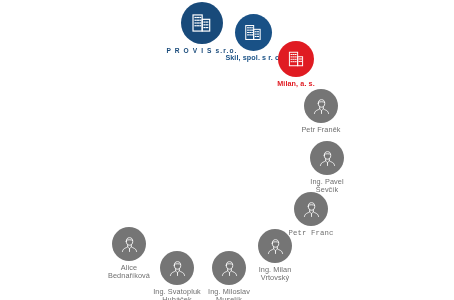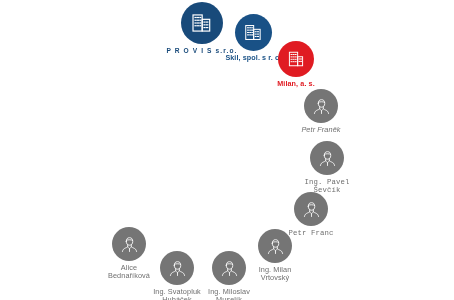--- a/index.html
+++ b/index.html
@@ -148,34 +148,34 @@
       <div class="node-circle" style="width: 34px; height: 34px; background: rgb(117, 117, 117);">
         <svg width="21" height="21" viewBox="0 0 24 24" fill="none" stroke="#ffffff" stroke-width="0.95" stroke-linecap="round" stroke-linejoin="round">
           <path d="M8.3 8.6 C8.3 5.6 9.6 4.2 12 4.2 C14.4 4.2 15.7 5.6 15.7 8.6 C15.7 11.2 14.3 12.8 12 12.8 C9.7 12.8 8.3 11.2 8.3 8.6 Z"></path>
           <path d="M8.4 7.2 C9.6 6.3 14.4 6.3 15.6 7.2"></path>
           <path d="M9.9 12.4 L9.9 14.1 C9.9 15.0 8.9 15.4 7.6 15.9 C5.6 16.7 4.3 17.7 3.9 20.0"></path>
           <path d="M14.1 12.4 L14.1 14.1 C14.1 15.0 15.1 15.4 16.4 15.9 C18.4 16.7 19.7 17.7 20.1 20.0"></path>
           <path d="M9.9 14.4 C10.5 15.6 11.2 16.4 12 16.9 C12.8 16.4 13.5 15.6 14.1 14.4"></path>
           <path d="M12 16.9 L12 20.0"></path>
         </svg>
       </div>
-      <div class="node-label" style="color: rgb(111, 111, 111); width: 94px; margin-left: -30px; margin-right: -30px; font-style: italic;">Petr Franěk</div>
+      <div class="node-label" style="color: rgb(111, 111, 111); width: 94px; margin-left: -30px; margin-right: -30px;">Petr Franěk</div>
     </div>
     <div class="node person" style="left: 310px; top: 141px; width: 34px;">
       <div class="node-circle" style="width: 34px; height: 34px; background: rgb(117, 117, 117);">
         <svg width="21" height="21" viewBox="0 0 24 24" fill="none" stroke="#ffffff" stroke-width="0.95" stroke-linecap="round" stroke-linejoin="round">
           <path d="M8.3 8.6 C8.3 5.6 9.6 4.2 12 4.2 C14.4 4.2 15.7 5.6 15.7 8.6 C15.7 11.2 14.3 12.8 12 12.8 C9.7 12.8 8.3 11.2 8.3 8.6 Z"></path>
           <path d="M8.4 7.2 C9.6 6.3 14.4 6.3 15.6 7.2"></path>
           <path d="M9.9 12.4 L9.9 14.1 C9.9 15.0 8.9 15.4 7.6 15.9 C5.6 16.7 4.3 17.7 3.9 20.0"></path>
           <path d="M14.1 12.4 L14.1 14.1 C14.1 15.0 15.1 15.4 16.4 15.9 C18.4 16.7 19.7 17.7 20.1 20.0"></path>
           <path d="M9.9 14.4 C10.5 15.6 11.2 16.4 12 16.9 C12.8 16.4 13.5 15.6 14.1 14.4"></path>
           <path d="M12 16.9 L12 20.0"></path>
         </svg>
       </div>
-      <div class="node-label" style="color: rgb(111, 111, 111); width: 94px; margin-left: -30px; margin-right: -30px; font-family: Liberation Mono, monospace;">Ing. Pavel
+      <div class="node-label" style="color: rgb(111, 111, 111); width: 94px; margin-left: -30px; margin-right: -30px;">Ing. Pavel
 Ševčík</div>
     </div>
     <div class="node person" style="left: 294px; top: 192px; width: 34px; font-family: Liberation Mono, monospace;">
       <div class="node-circle" style="width: 34px; height: 34px; background: rgb(117, 117, 117);">
         <svg width="21" height="21" viewBox="0 0 24 24" fill="none" stroke="#ffffff" stroke-width="0.95" stroke-linecap="round" stroke-linejoin="round">
           <path d="M8.3 8.6 C8.3 5.6 9.6 4.2 12 4.2 C14.4 4.2 15.7 5.6 15.7 8.6 C15.7 11.2 14.3 12.8 12 12.8 C9.7 12.8 8.3 11.2 8.3 8.6 Z"></path>
           <path d="M8.4 7.2 C9.6 6.3 14.4 6.3 15.6 7.2"></path>
           <path d="M9.9 12.4 L9.9 14.1 C9.9 15.0 8.9 15.4 7.6 15.9 C5.6 16.7 4.3 17.7 3.9 20.0"></path>
           <path d="M14.1 12.4 L14.1 14.1 C14.1 15.0 15.1 15.4 16.4 15.9 C18.4 16.7 19.7 17.7 20.1 20.0"></path>
           <path d="M9.9 14.4 C10.5 15.6 11.2 16.4 12 16.9 C12.8 16.4 13.5 15.6 14.1 14.4"></path>

